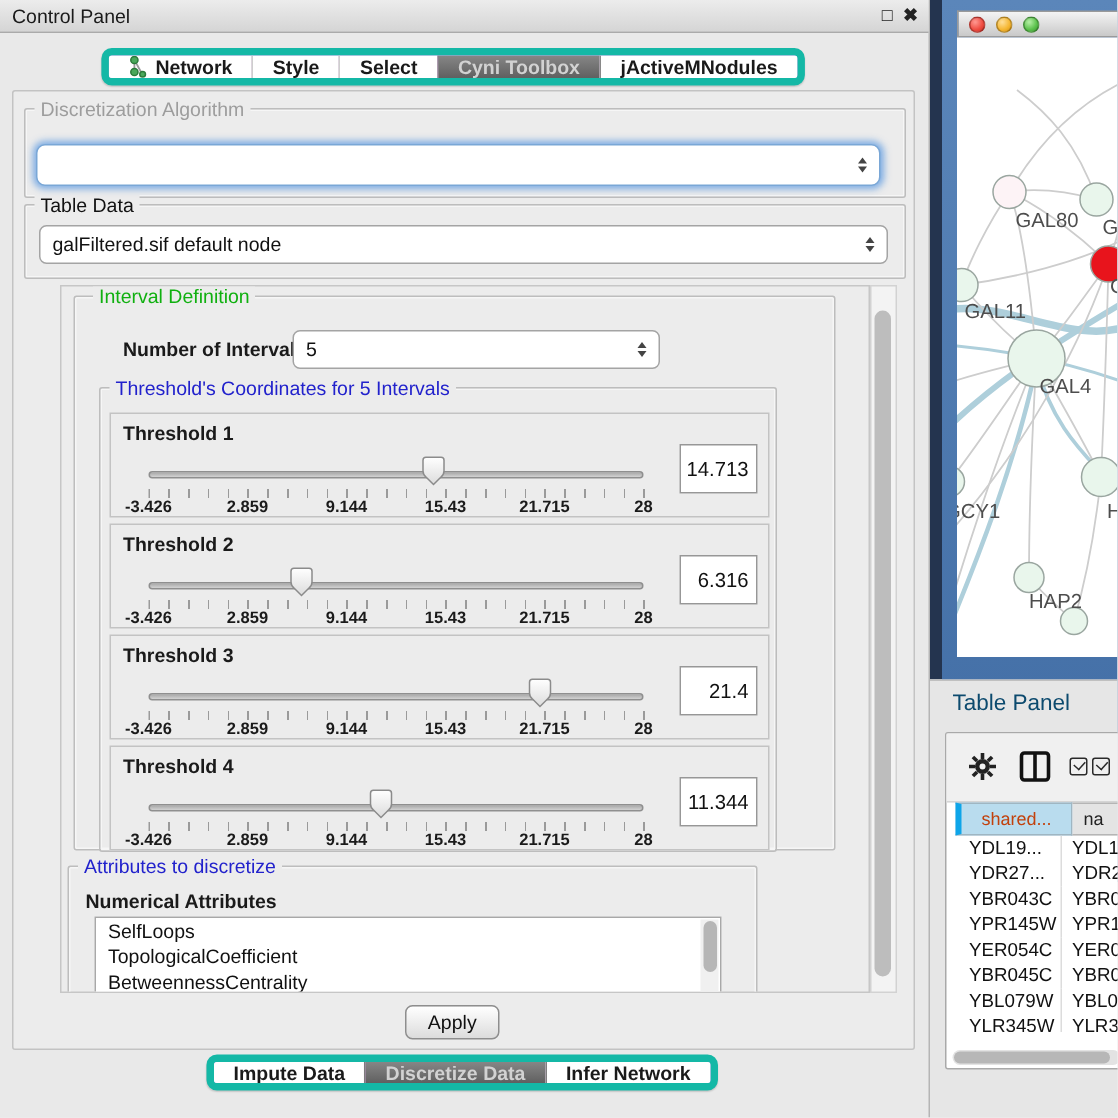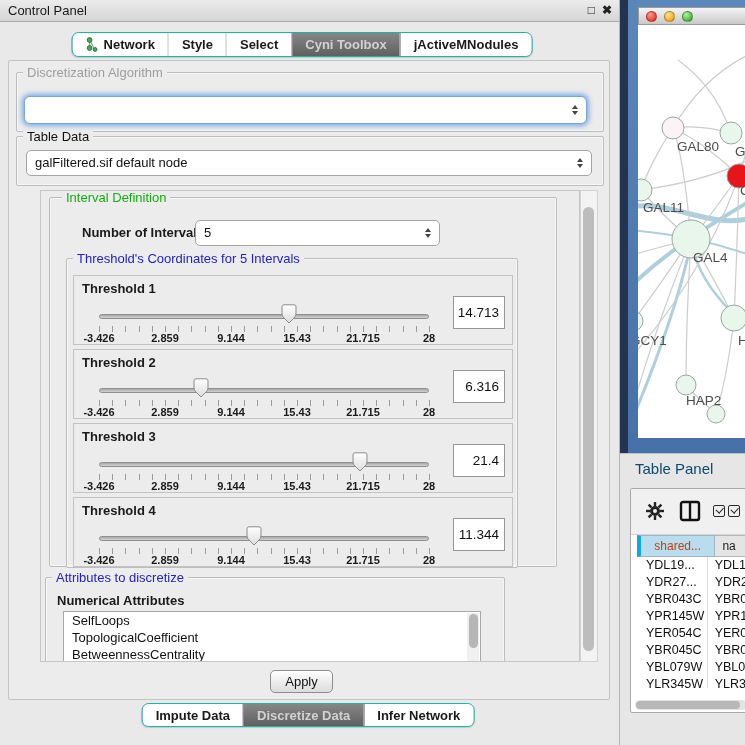--- a/index.html
+++ b/index.html
@@ -6,21 +6,21 @@
   html,body { width:745px; height:745px; overflow:hidden; }
   body { font-family:"Liberation Sans", sans-serif; font-size:13px; color:#1a1a1a; background:#e9e9e9; position:relative; }
 
   
   .control-panel { position:absolute; left:0; top:0; width:620px; height:745px; background:#e9e9e9; border-right:1px solid #b5b5b5; }
   .cp-titlebar { position:absolute; left:0; top:0; width:100%; height:22px; background:linear-gradient(#ececec,#d5d5d5); border-bottom:1px solid #aaa; }
   .cp-title { position:absolute; left:8px; top:0; line-height:21px; font-size:13px; color:#1a1a1a; }
   .cp-float { position:absolute; right:24px; top:3px; font-size:12px; font-weight:bold; color:#222; cursor:default; }
   .cp-close { position:absolute; right:7px; top:3px; font-size:12px; font-weight:bold; color:#222; cursor:default; }
 
-  .segbar { position:absolute; display:inline-flex; border:1px solid #14b8a6; border-radius:7px; background:#f0abfc; overflow:hidden; box-shadow:0 1px 1px rgba(0,0,0,.15); }
+  .segbar { position:absolute; display:inline-flex; border:5px solid #14b8a6; border-radius:7px; background:#f0abfc; overflow:hidden; box-shadow:0 1px 1px rgba(0,0,0,.15); }
   .segbar.top { top:32px; left:302px; transform:translateX(-50%); height:25px; }
   .segbar.bottom { top:703px; left:308px; transform:translateX(-50%); height:24px; }
   .seg { display:flex; align-items:center; gap:5px; padding:0 13px; font-size:13px; font-weight:bold; color:#1a1a1a; background:#fff; white-space:nowrap; cursor:default; }
   .seg + .seg { border-left:1px solid #c9c9c9; }
   .seg.sel { background:linear-gradient(var(--tab-selected-top),var(--tab-selected-bottom)); color:#d2d2d2; border-left:1px solid #7c7c7c; }
   .seg.sel + .seg { border-left:1px solid #7c7c7c; }
 
   .settings-panel { position:absolute; left:8px; top:60px; width:602px; height:640px; background:#ececec; border:1px solid #c3c3c3; border-radius:2px; }
 
   .groupbox { position:absolute; border:1px solid #bdbdbd; border-radius:2px; box-shadow:inset 0 0 0 1px #f6f6f6; }

